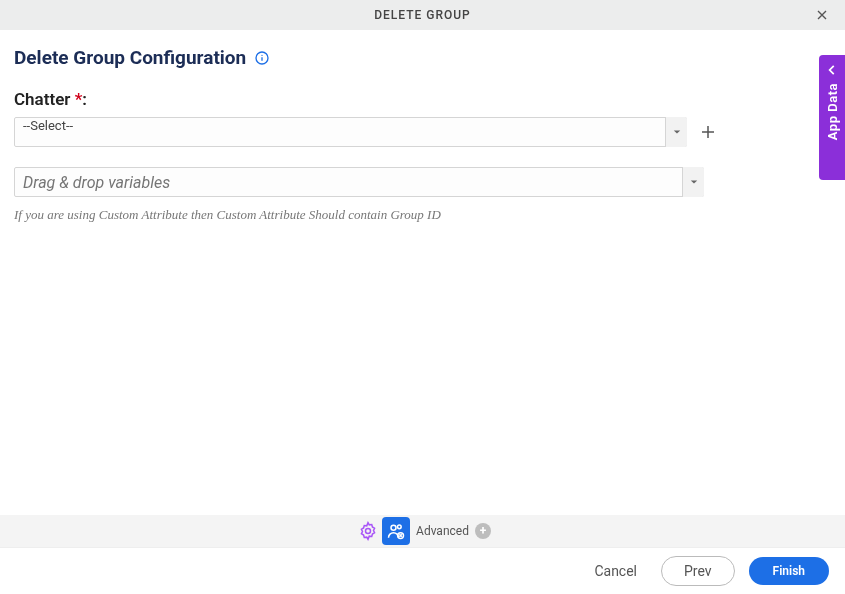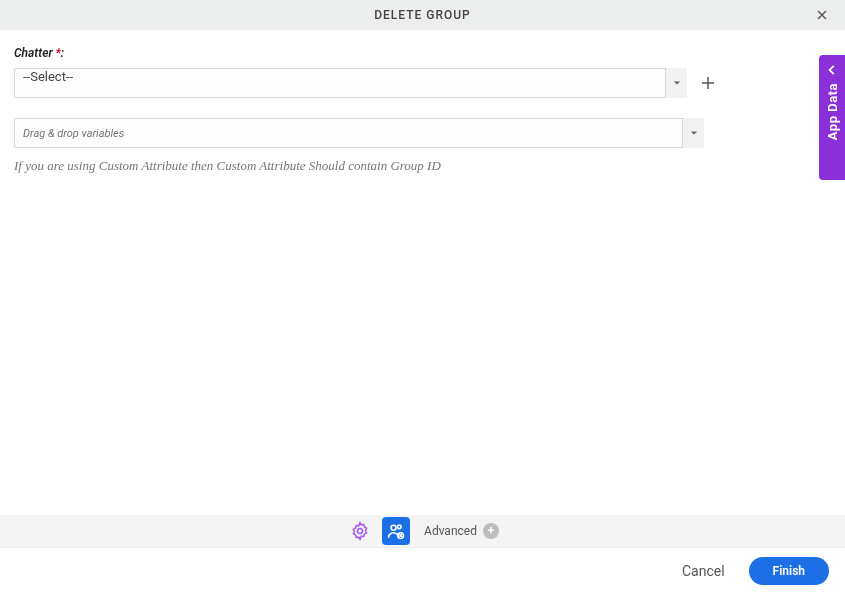--- a/index.html
+++ b/index.html
@@ -9,40 +9,40 @@
     .close-x { position:absolute; right:8px; top:0; height:30px; width:30px; display:flex; align-items:center; justify-content:center; cursor:pointer; color:#555; }
     .close-x svg { width:16px; height:16px; }
 
     .body { padding:16px 14px 0 14px; }
 
     .page-title-row { display:flex; align-items:center; gap:8px; margin-bottom:20px; }
     .page-title { font-size:19px; font-weight:700; color:#1c2d56; }
     .info-ic { width:16px; height:16px; color:#1d6fe6; display:inline-flex; }
 
     .field-block { margin-bottom:20px; max-width:705px; }
-    .field-label { font-size:12px; font-weight:600; color:#222; margin-bottom:8px; display:block;font-style:italic; }
+    .field-label { font-size:17px; font-weight:600; color:#222; margin-bottom:8px; display:block; }
     .req { color:#d0021b; }
 
     .select-row { display:flex; align-items:center; gap:10px; }
     .select-wrap { position:relative; flex:1; }
     .select-box { width:100%; height:30px; border:1px solid #d5d5d5; background:#fdfdfd; font-size:13px; padding:0 30px 0 8px; color:#444; border-radius:2px; }
     .select-caret { position:absolute; right:0; top:0; width:22px; height:30px; border-left:1px solid #d5d5d5; background:#f2f2f2; display:flex; align-items:center; justify-content:center; pointer-events:none; border-radius:0 2px 2px 0; }
     .select-caret svg { width:8px; height:8px; fill:#666; }
 
     .plus-btn { width:22px; height:22px; display:flex; align-items:center; justify-content:center; color:#555; cursor:pointer; }
     .plus-btn svg { width:18px; height:18px; }
 
     .text-input { width:100%; max-width:690px; height:30px; border:1px solid #d5d5d5; background:#fdfdfd; font-size:13px; padding:0 8px; color:#444; border-radius:2px; }
 
     .group-row .select-wrap { max-width:690px; }
-    .placeholder-input { width:100%; height:30px; border:1px solid #d5d5d5; background:#fdfdfd; font-size:11px; padding:0 8px; color:#aaa; font-style:italic; border-radius:2px; }
+    .placeholder-input { width:100%; height:30px; border:1px solid #d5d5d5; background:#fdfdfd; font-size:16px; padding:0 8px; color:#aaa; font-style:italic; border-radius:2px; }
 
     .hint { font-size:13px; font-style:italic; color:#777; margin-top:10px; max-width:690px;font-family:Liberation Serif, serif; }
 
-    .tab-bar { position:absolute; left:0; right:0; bottom:47px; height:32px; background:#f4f4f4; display:flex; align-items:center; justify-content:center; gap:8px; }
+    .tab-bar { position:absolute; left:0; right:0; bottom:47px; height:32px; background:#f4f4f4; display:flex; align-items:center; justify-content:center; }
     .tab-icon { width:28px; height:28px; border-radius:4px; display:flex; align-items:center; justify-content:center; cursor:pointer; }
     .tab-icon.inactive svg { width:20px; height:20px; color:#a855f7; }
     .tab-icon.active { background:#1d6fe6; }
     .tab-icon.active svg { width:20px; height:20px; color:#fff; }
     .advanced { display:flex; align-items:center; gap:6px; font-size:12px; color:#555; cursor:pointer; margin-left:6px; }
     .advanced .add-circle { width:16px; height:16px; border-radius:50%; background:#bdbdbd; color:#fff; display:flex; align-items:center; justify-content:center; font-size:12px; font-weight:bold; line-height:1; }
 
     .footer { position:absolute; left:0; right:0; bottom:0; height:47px; display:flex; align-items:center; justify-content:flex-end; gap:14px; padding:0 16px; border-top:1px solid #eee; background:#fff; }
     .btn-text { font-size:14px; color:#555; cursor:pointer; padding:6px 10px; }
     .btn-outline { font-size:14px; color:#555; border:1px solid #bbb; background:#fff; border-radius:18px; padding:6px 22px; cursor:pointer; }
@@ -58,20 +58,30 @@
 <div class="header">
   <span>DELETE GROUP</span>
   <div class="close-x">
     <svg viewBox="0 0 24 24" fill="none" stroke="currentColor" stroke-width="2">
         <path d="M6 6l12 12M6 18L18 6"></path>
       </svg>
   </div>
 </div>
 
 <div class="body">
+  <div class="page-title-row">
+    <span class="page-title">Delete Group Configuration</span>
+    <span class="info-ic">
+      <svg viewBox="0 0 24 24" fill="none" stroke="currentColor" stroke-width="2">
+          <circle cx="12" cy="12" r="9"></circle>
+          <line x1="12" y1="11" x2="12" y2="16"></line>
+          <circle cx="12" cy="8" r="1" fill="currentColor" stroke="none"></circle>
+        </svg>
+    </span>
+  </div>
 
   <div class="field-block">
     <label class="field-label"><span>Chatter </span><span class="req">*</span><span>:</span></label>
     <div class="select-row">
       <div class="select-wrap" style="max-width:690px;">
         <div class="select-box">--Select--</div>
         <div class="select-caret">
           <svg viewBox="0 0 10 10">
               <path d="M1 3 L5 7 L9 3 Z"></path>
             </svg>
@@ -116,20 +126,21 @@
     </svg>
   </div>
   <div class="advanced">
     <span>Advanced</span>
     <span class="add-circle">+</span>
   </div>
 </div>
 
 <div class="footer">
   <span class="btn-text">Cancel</span>
+  <button class="btn-outline">Prev</button>
   <button class="btn-primary">Finish</button>
 </div>
 
 <div class="side-tab">
   <svg viewBox="0 0 24 24" fill="none" stroke="currentColor" stroke-width="3">
       <path d="M15 5l-7 7 7 7"></path>
     </svg>
   <span class="vtext">App Data</span>
 </div>
 

